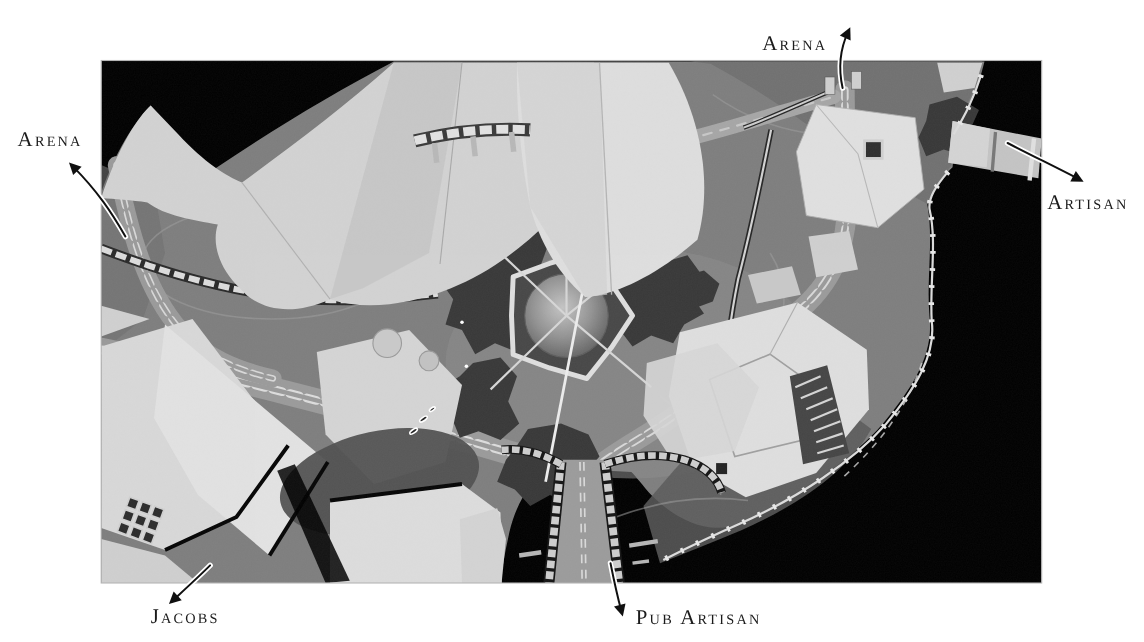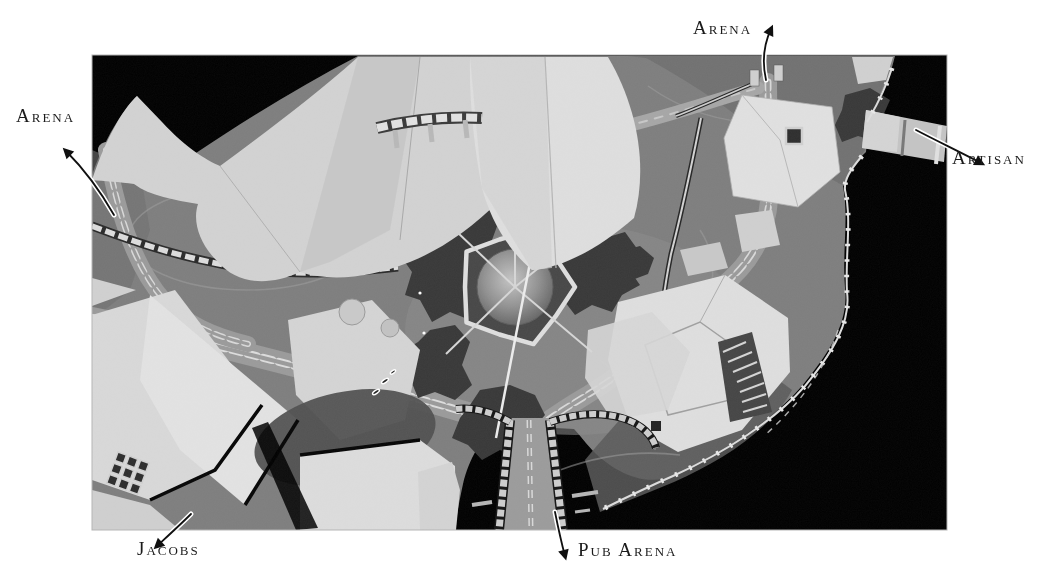--- a/index.html
+++ b/index.html
@@ -1,24 +1,24 @@
 <!DOCTYPE html>
 <html><head>
 <meta charset="utf-8">
 <style>
   html,body{margin:0;padding:0;background:#ffffff;}
   .canvas{position:relative;width:1040px;height:584px;background:#ffffff;overflow:hidden;
           font-family:"Liberation Serif", serif;}
   .page-title{position:absolute;left:95px;top:17px;font-size:20px;letter-spacing:1.5px;
           font-variant:small-caps;color:#1b1b1b;white-space:nowrap;line-height:1.1;}
   .map-label{position:absolute;font-variant:small-caps;font-size:19px;letter-spacing:2px;
-          color:#1b1b1b;white-space:nowrap;line-height:1.1;}
+          color:#1b1b1b;white-space:nowrap;line-height:1.1;margin-top:12px;}
   .lbl-arena-top{left:693px;top:18px;}
   .lbl-arena-left{left:16px;top:106px;}
-  .lbl-artisan{left:952px;top:148px;}
+  .lbl-artisan{left:952px;top:163px;}
   .lbl-jacobs{left:137px;top:539px;}
   .lbl-pub{left:578px;top:540px;}
   svg{position:absolute;left:0;top:0;}
   .aw{stroke:#ffffff;stroke-width:5;fill:none;stroke-linecap:round;marker-end:url(#headW);}
   .ab{stroke:#101010;stroke-width:1.8;fill:none;stroke-linecap:round;marker-end:url(#headB);}
 </style>
 </head>
 <body>
 
 <div class="canvas">
@@ -269,15 +269,15 @@
         <path class="aw" d="M 555,512 C 558,527 561,541 565,556"></path>
         <path class="ab" d="M 555,512 C 558,527 561,541 565,556"></path>
       </g>
     </g>
   </svg>
 
   <div class="map-label lbl-arena-top">Arena</div>
   <div class="map-label lbl-arena-left">Arena</div>
   <div class="map-label lbl-artisan">Artisan</div>
   <div class="map-label lbl-jacobs">Jacobs</div>
-  <div class="map-label lbl-pub">Pub Arena</div>
+  <div class="map-label lbl-pub">Pub Artisan</div>
 
 </div>
 
 </body></html>

